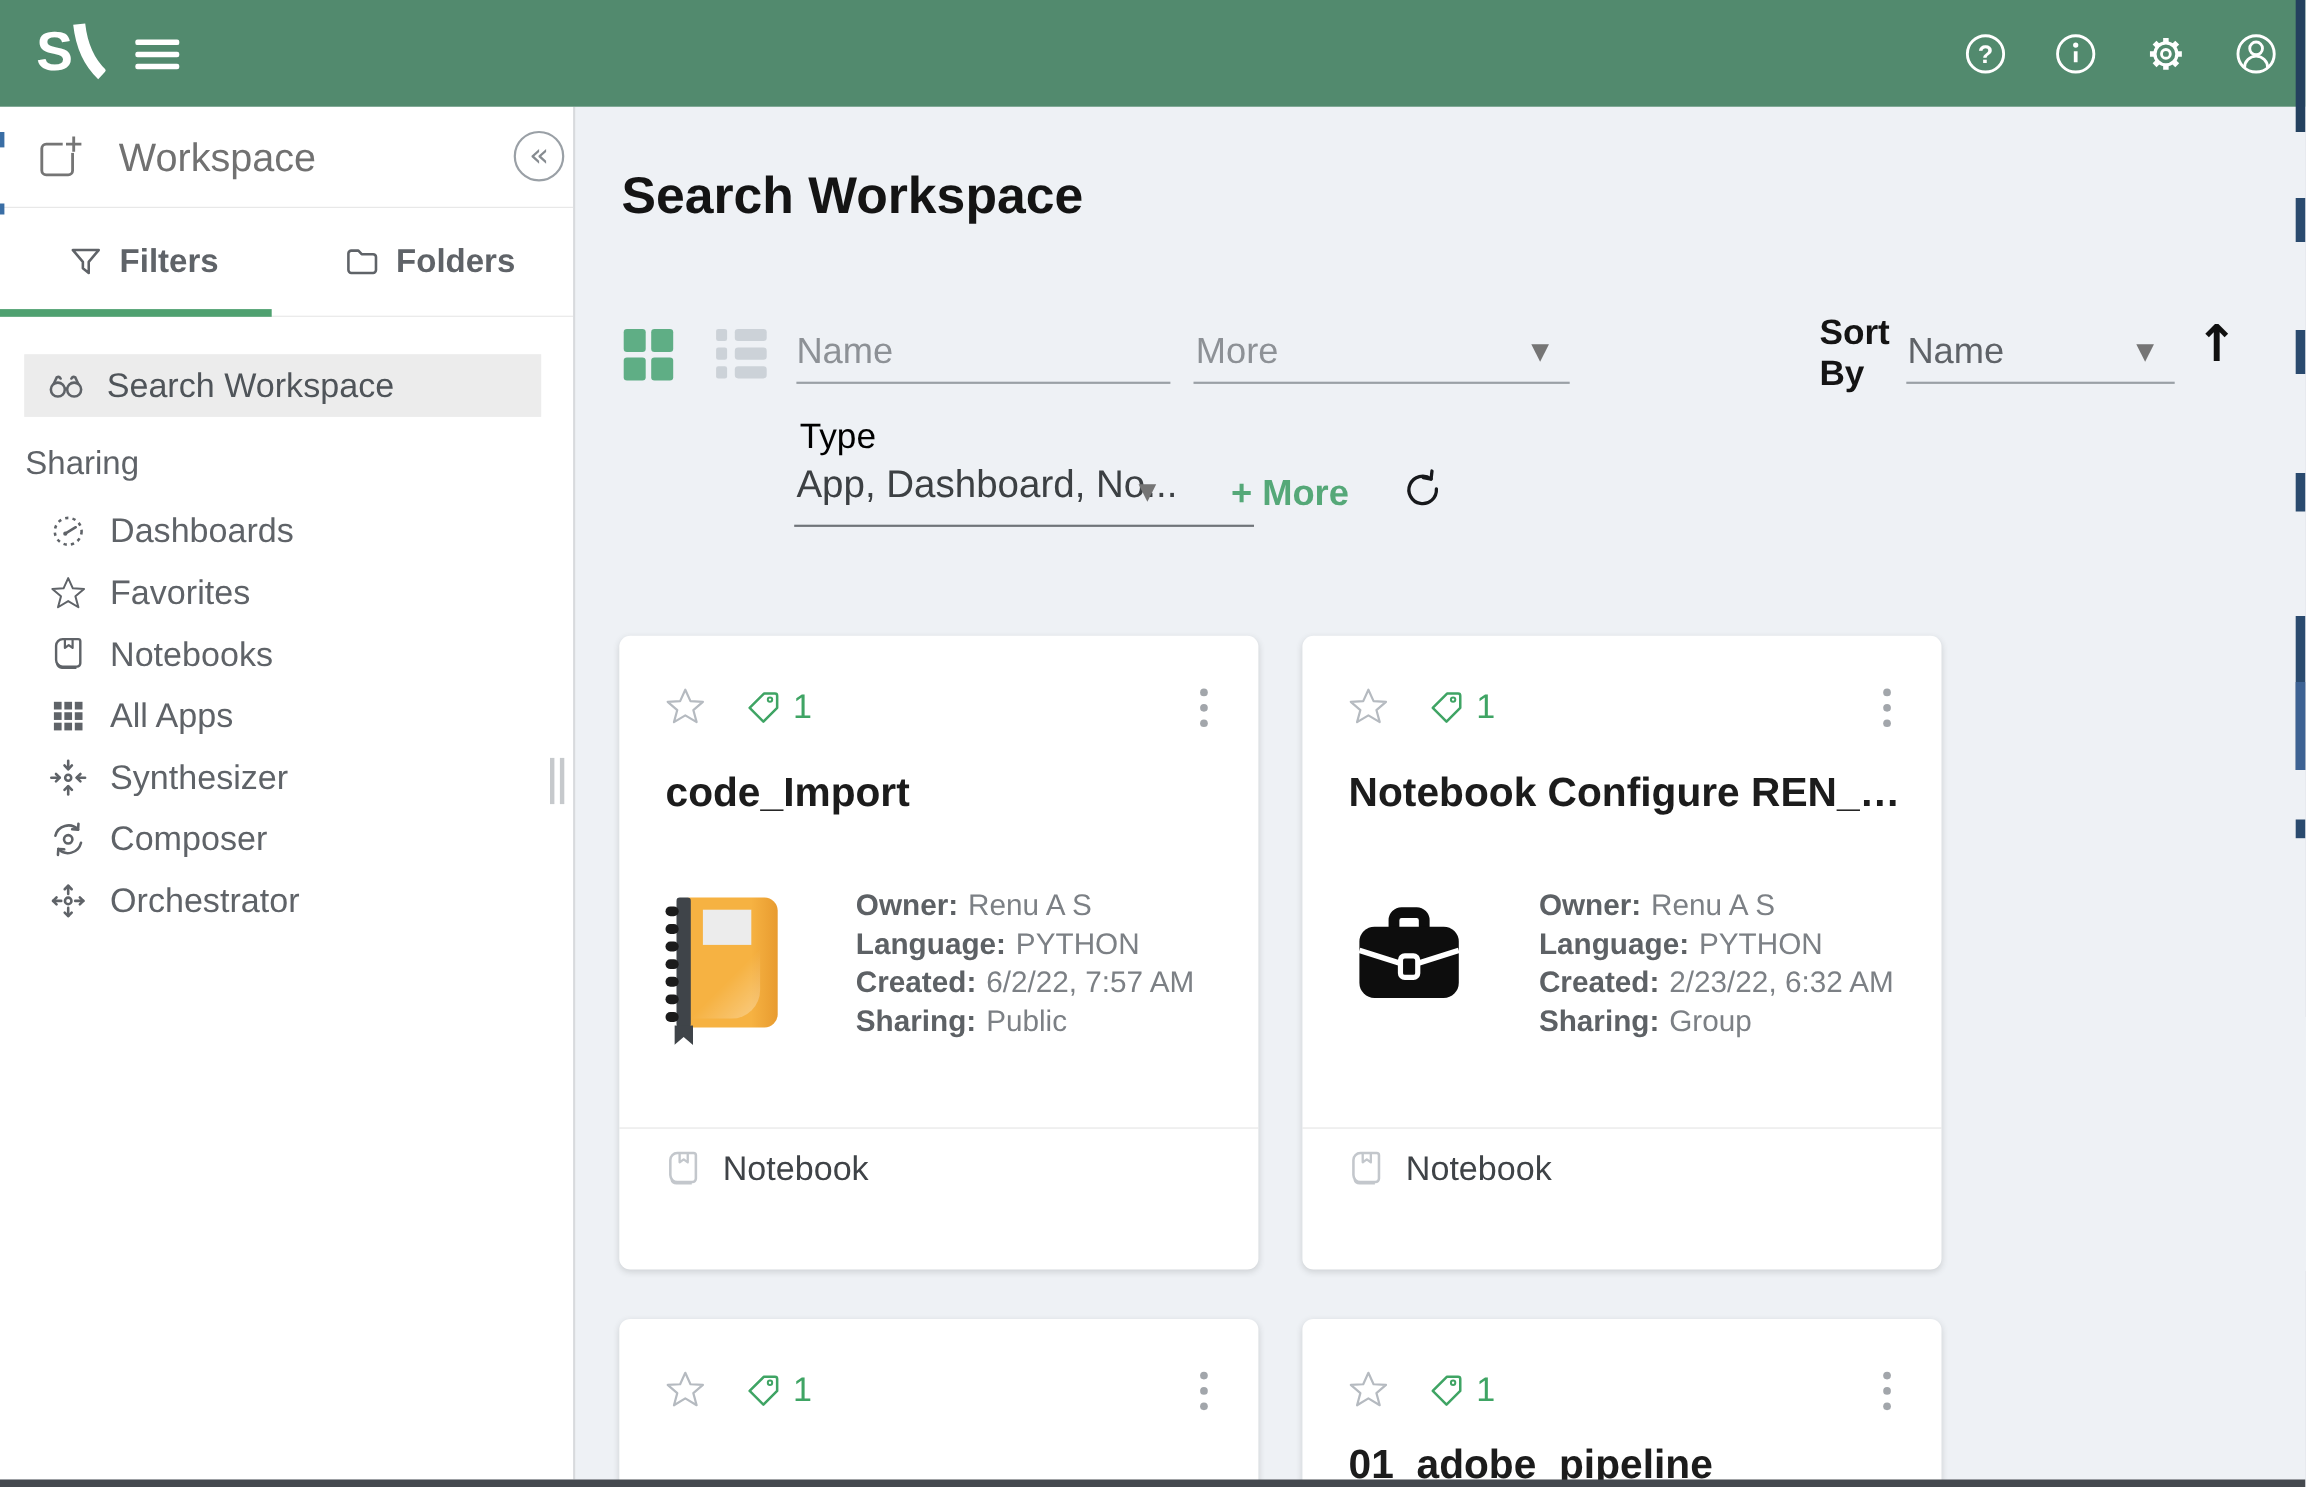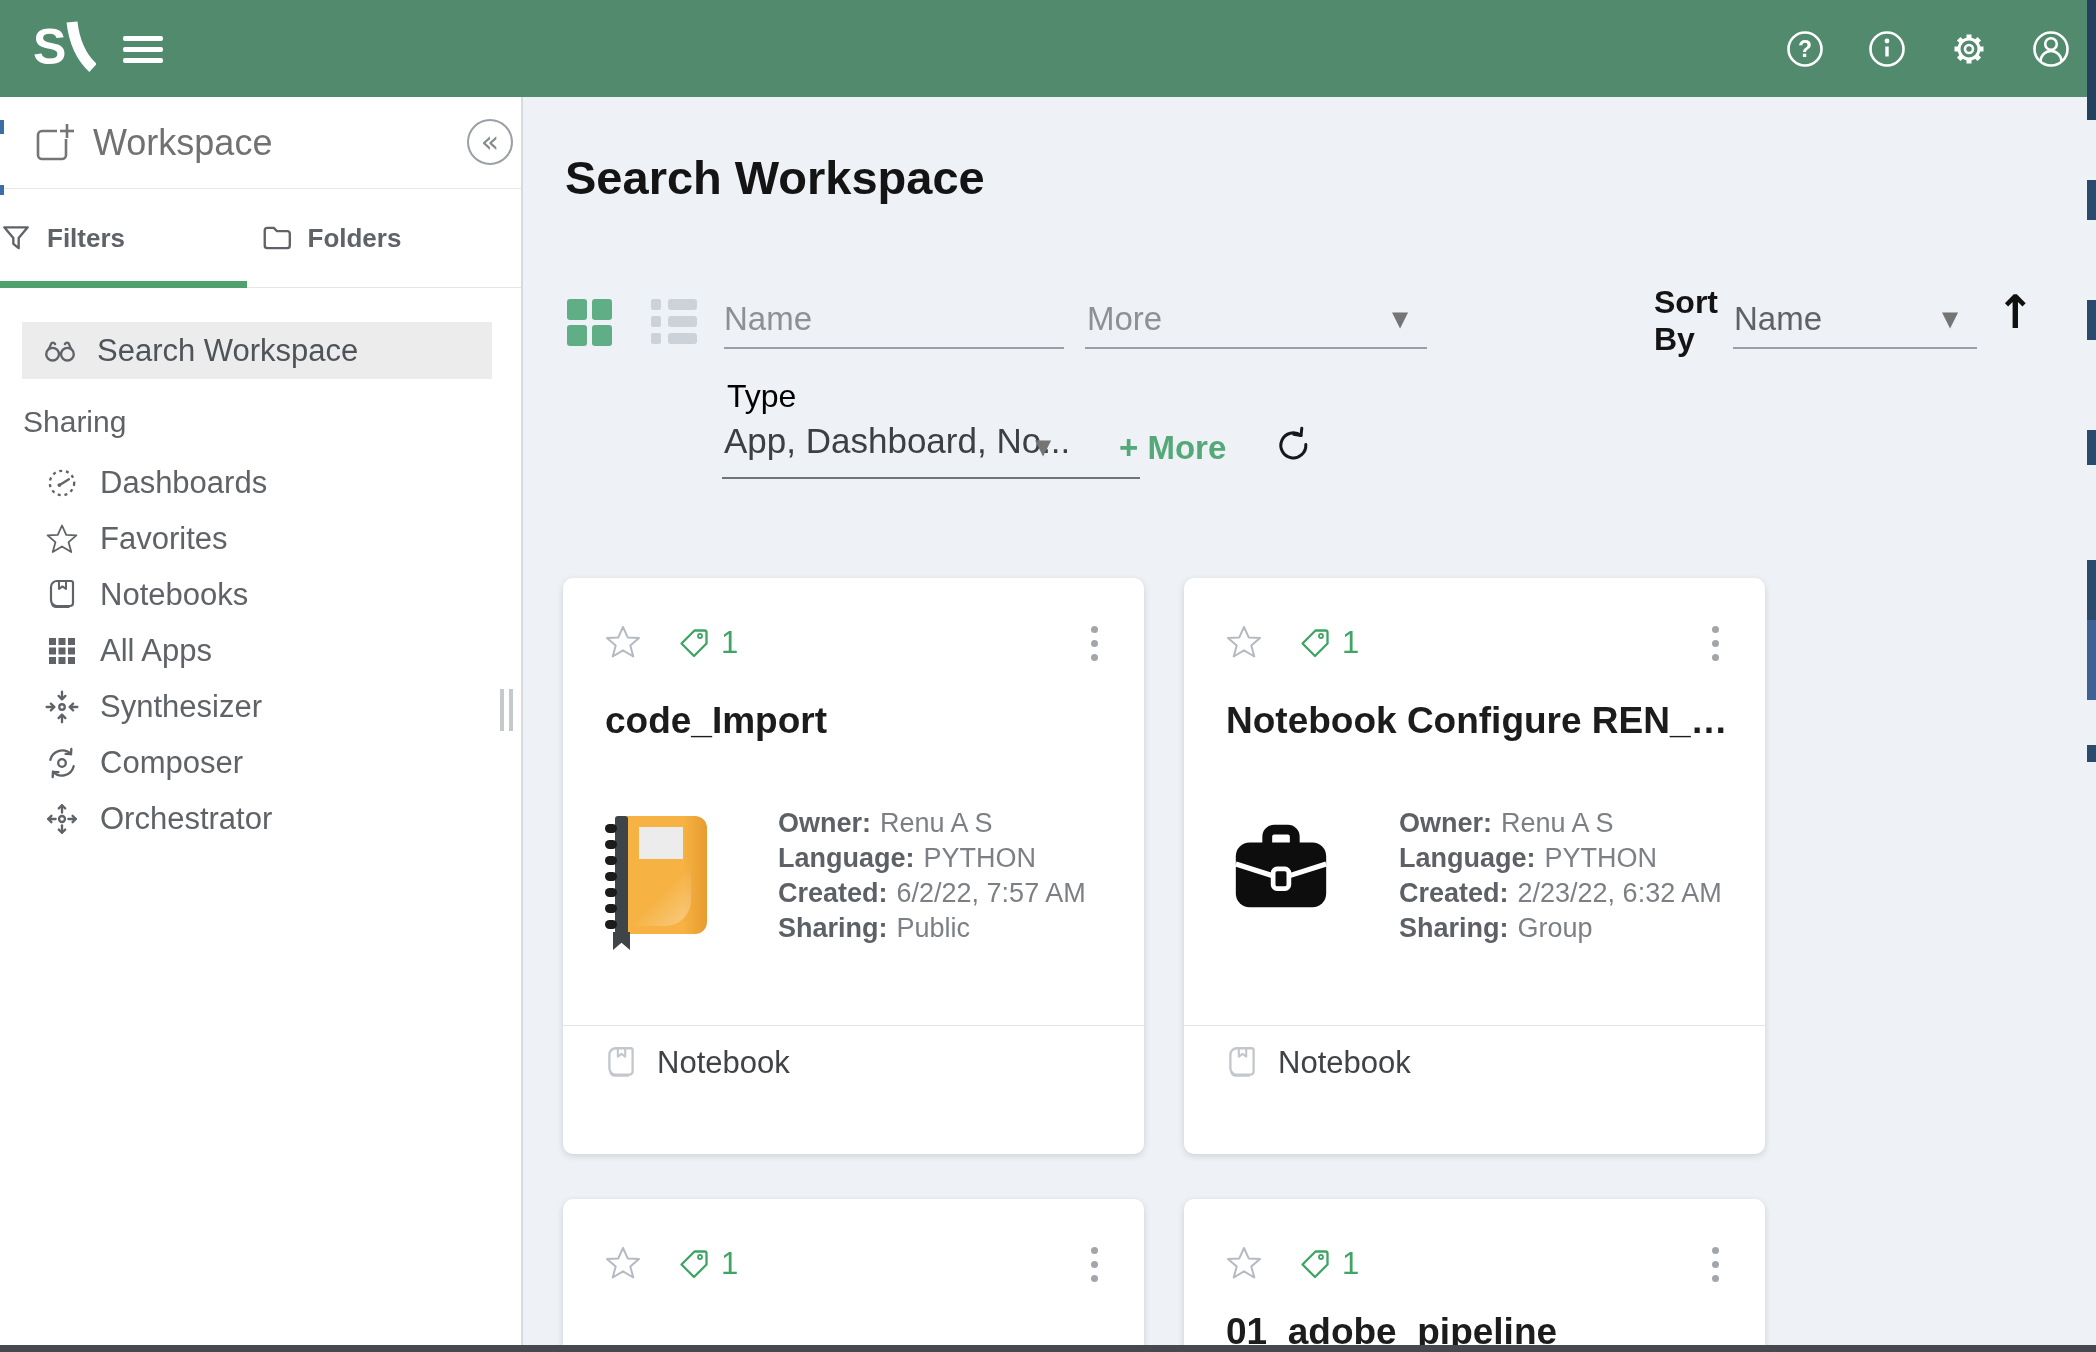--- a/index.html
+++ b/index.html
@@ -16,27 +16,27 @@
   .hamburger span{display:block;height:5px;background:#fff;border-radius:2px;}
   .topbar-icons{position:absolute;right:24px;top:28px;display:flex;gap:40px;align-items:center;}
   .tb-icon{width:42px;height:42px;cursor:pointer;}
 
   
   .sidebar{position:absolute;left:0;top:97px;width:521px;bottom:7px;background:#fff;
            border-right:2px solid #d8dadd;z-index:20;}
   .sb-header{position:relative;height:91px;border-bottom:1px solid #e6e6e6;
              display:flex;align-items:center;}
   .ws-icon{margin-left:31px;}
-  .sb-title{margin-left:16px;font-size:36px;color:#717171;}
+  .sb-title{margin-left:31px;font-size:36px;color:#717171;}
   .collapse-btn{position:absolute;right:8px;top:22px;width:46px;height:46px;border:2px solid #9aa0a6;
                 border-radius:50%;background:#fff;color:#868b90;font-size:30px;line-height:42px;
                 text-align:center;cursor:pointer;box-sizing:border-box;}
   .sb-tabs{position:relative;height:98px;display:flex;border-bottom:1px solid #e6e6e6;}
-  .sb-tab{flex:1;display:flex;align-items:center;gap:15px;
-          font-size:26px;font-weight:bold;color:#5f6368;cursor:pointer;}
+  .sb-tab{flex:1;display:flex;align-items:center;justify-content:center;gap:15px;
+          font-size:30px;font-weight:bold;color:#5f6368;cursor:pointer;}
   .tab-underline{position:absolute;left:0;bottom:-1px;width:247px;height:7px;background:#4fa170;}
   .sb-search-item{margin:34px 7px 0 22px;width:470px;height:57px;background:#ececec;
                   display:flex;align-items:center;padding-left:20px;box-sizing:border-box;gap:19px;
                   font-size:31px;color:#4f5459;cursor:pointer;}
   .sb-section{margin:26px 0 0 23px;font-size:30px;color:#5f6368;}
   .sb-items{margin-top:16px;}
   .sb-item{height:56px;display:flex;align-items:center;padding-left:44px;gap:20px;
            font-size:31px;color:#5f6368;cursor:pointer;}
   .sb-item .ic{width:36px;display:flex;justify-content:center;}
   .drag-handle{position:absolute;right:8px;top:592px;display:flex;gap:5px;cursor:col-resize;}

